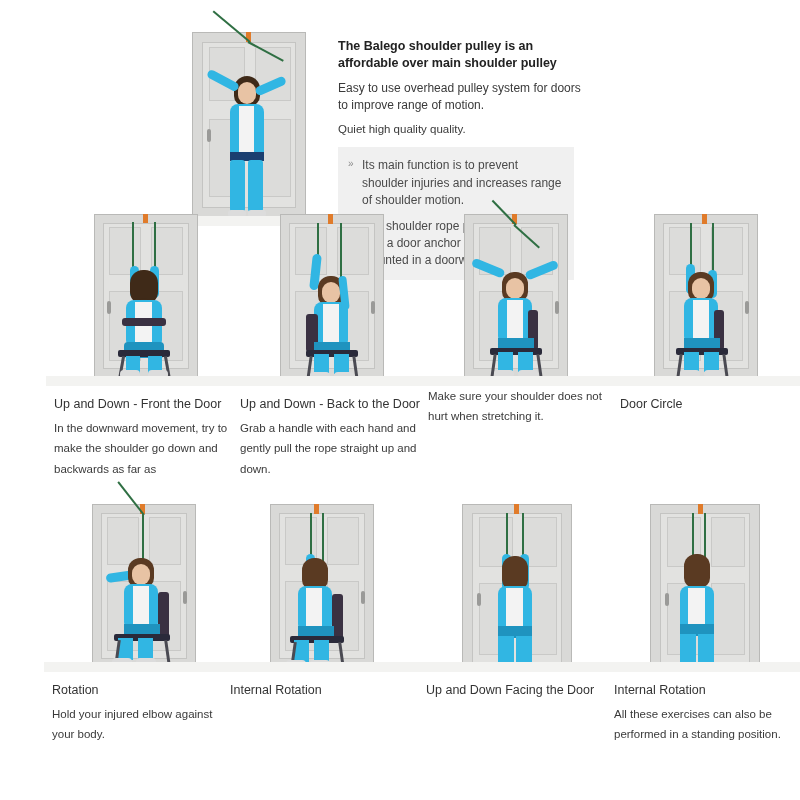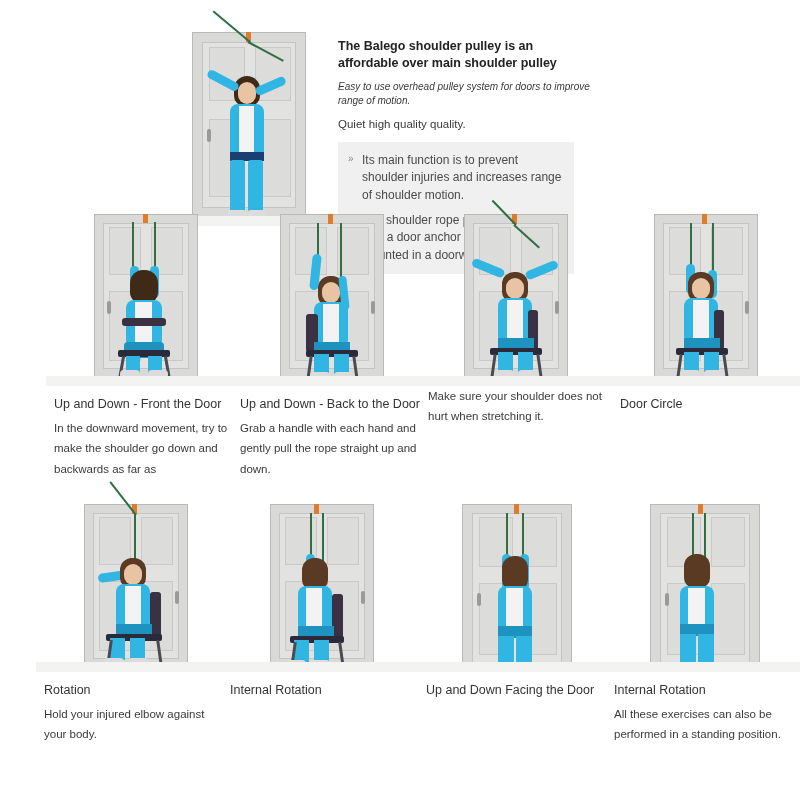--- a/index.html
+++ b/index.html
@@ -15,21 +15,21 @@
 
   
   .hero { position: absolute; left: 0; top: 16px; width: 800px; height: 200px; }
   .hero-image-wrap { position: absolute; left: 186px; top: 16px; width: 126px; height: 194px; }
   .hero-text { position: absolute; left: 338px; top: 22px; width: 256px; }
   .hero-title {
     font-size: 12.5px; font-weight: bold; color: #222; line-height: 1.35;
     margin: 0 0 8px 0;
   }
   .hero-sub {
-    font-size: 10px; font-style: italic; color: #3a3a3a; line-height: 1.4;
+    font-size: 12px; color: #3a3a3a; line-height: 1.4;
     margin: 0 0 10px 0;
   }
   .hero-quiet { font-size: 11.5px; color: #3a3a3a; margin: 0 0 12px 0; }
   .hero-box {
     background: #f0f0f0; padding: 10px 12px 10px 10px; width: 236px;
   }
   .hero-box ul { margin: 0; padding: 0; list-style: none; }
   .hero-box li {
     position: relative; padding-left: 14px; font-size: 12px; color: #4a4a4a;
     line-height: 1.45; margin-bottom: 8px;
@@ -287,21 +287,21 @@
       </div>
       <div class="cap">
         <p class="cap-title">Door Circle</p>
         <p class="cap-body"></p>
       </div>
     </div>
   </div>
 
   <div class="row row2">
 
-    <div class="cell" style="left:36px;">
+    <div class="cell" style="left:44px;">
       <div class="figure">
         <div class="scene">
           <div class="door" style="left:48px; top:4px; width:104px; height:164px;">
             <div class="door-inner"></div>
             <div class="door-panel" style="left:14px; top:12px; width:32px; height:48px;"></div>
             <div class="door-panel" style="left:56px; top:12px; width:32px; height:48px;"></div>
             <div class="door-panel" style="left:14px; top:76px; width:32px; height:70px;"></div>
             <div class="door-panel" style="left:56px; top:76px; width:32px; height:70px;"></div>
             <div class="handle" style="left:90px; top:86px;"></div>
           </div>

